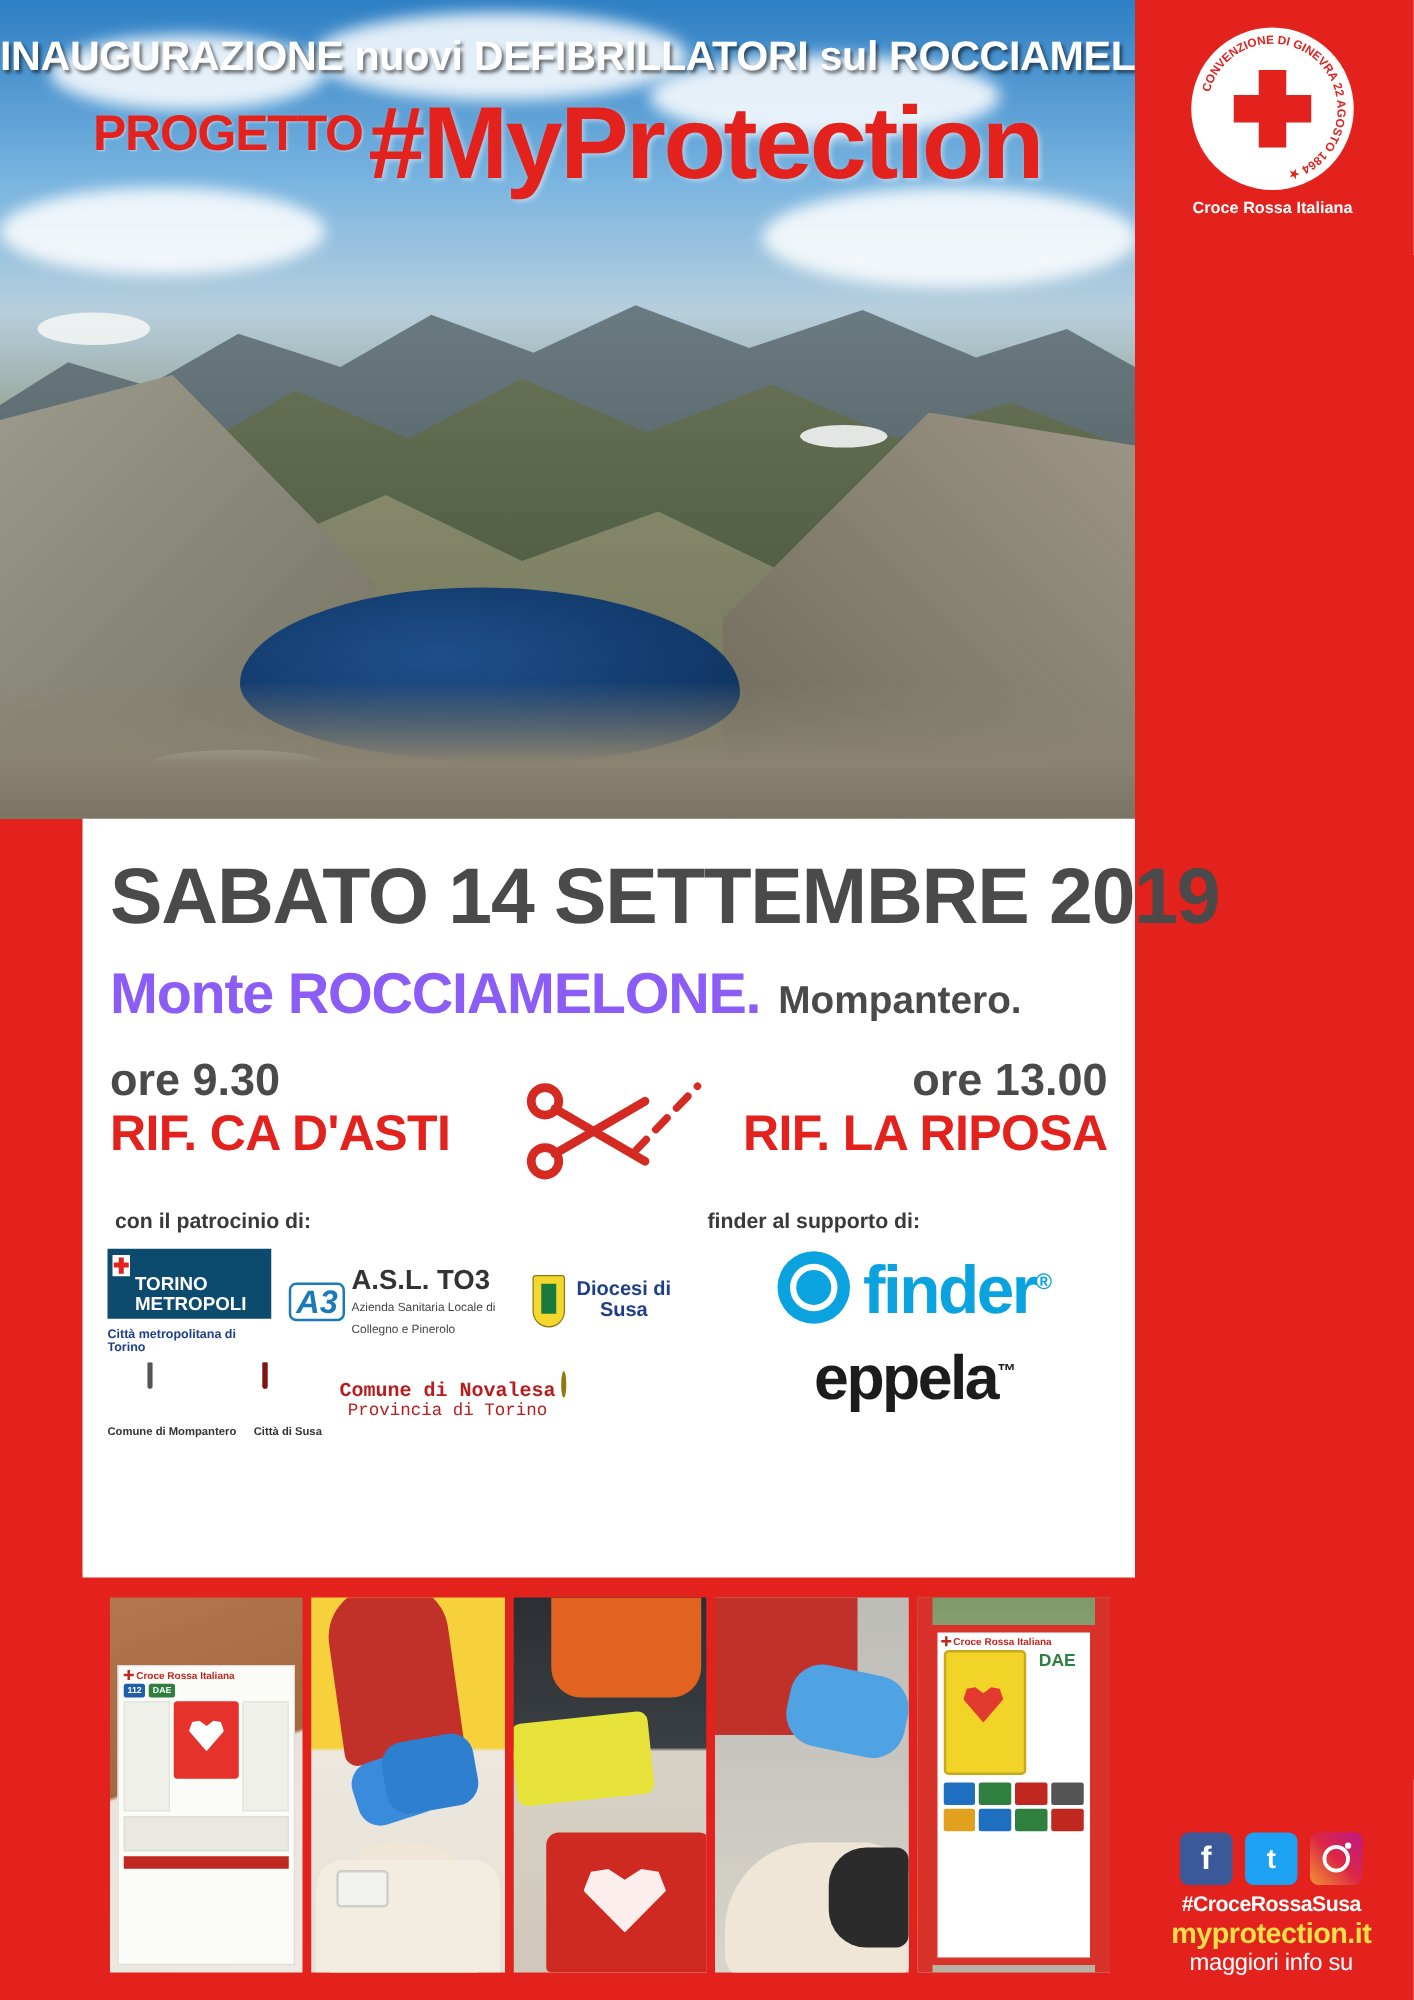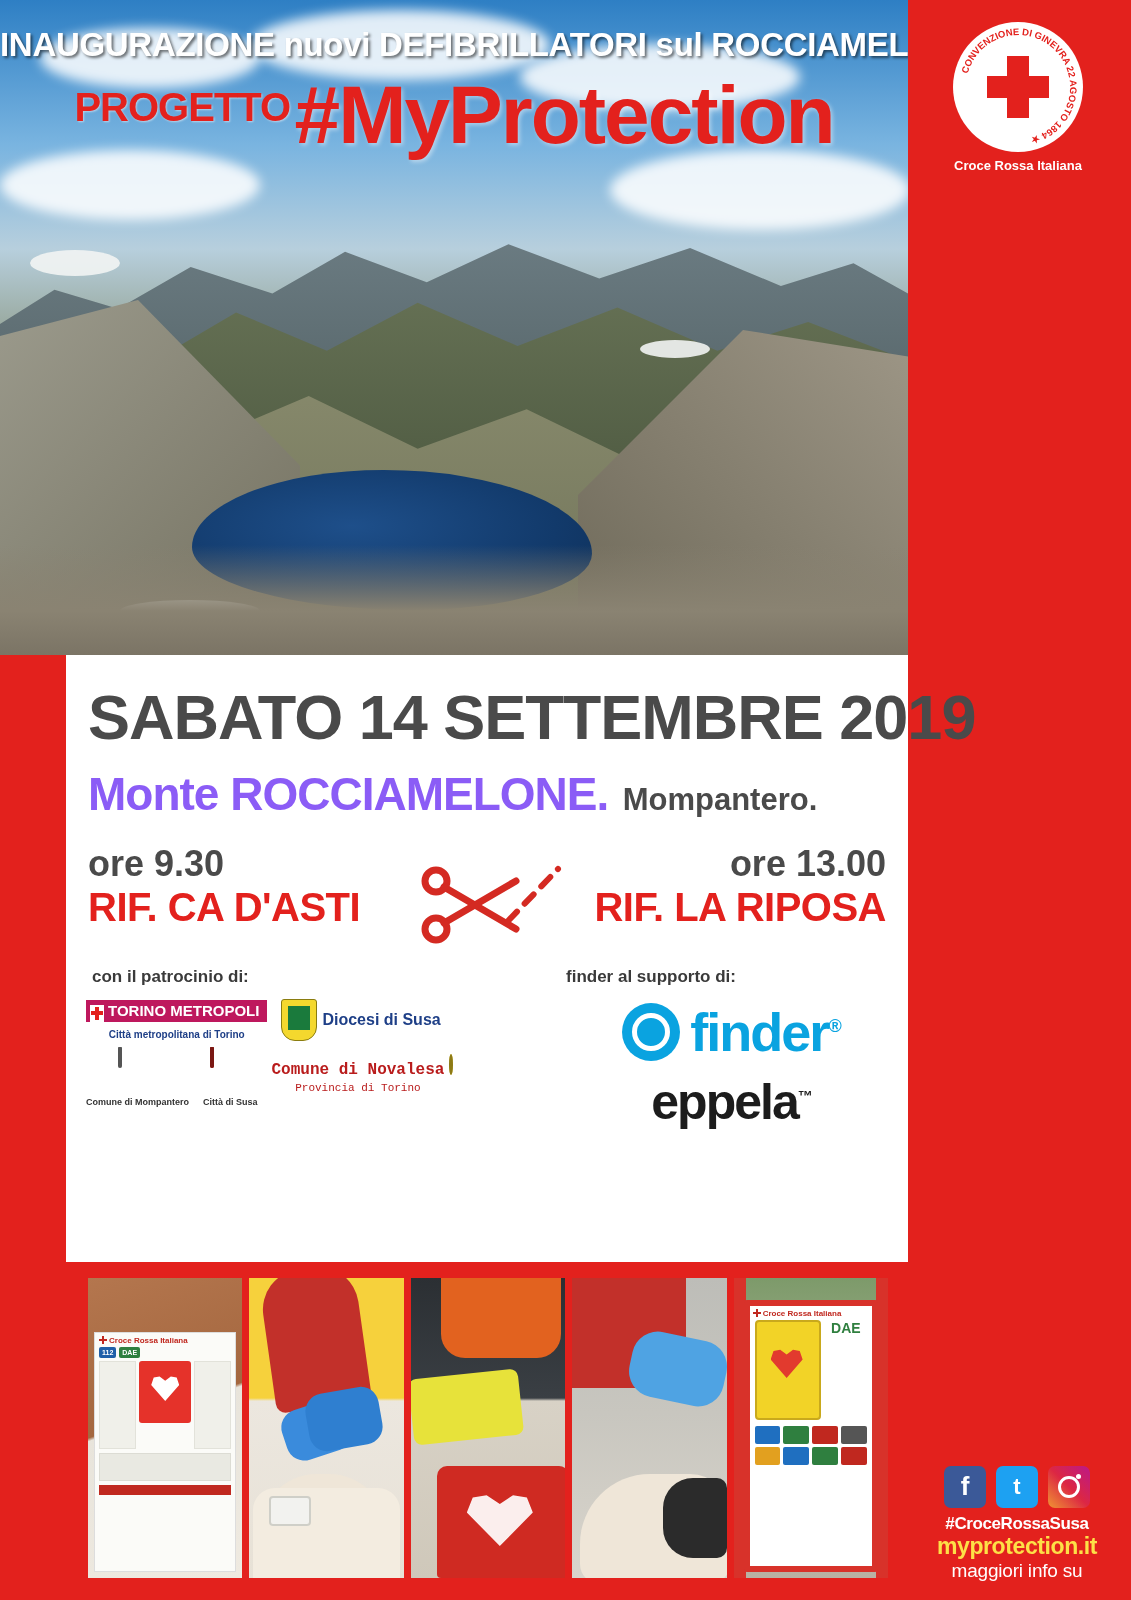--- a/index.html
+++ b/index.html
@@ -344,25 +344,25 @@
     display: flex;
     align-items: center;
     gap: 5px;
   }
   .torino-logo {
     display: flex;
     flex-direction: column;
     align-items: center;
   }
   .torino-bar {
-    background: #be185d;
+    background: #0c4a6e;
     color: #fff;
     font-weight: bold;
     font-size: 15px;
-    padding: 3px 8px 3px 22px;
+    padding: 21px 8px 3px 22px;
     position: relative;
     line-height: 1.05;
     text-align: left;
   }
   .torino-shield {
     position: absolute;
     left: 4px; top: 5px;
     width: 14px; height: 17px;
     background: #fff;
   }
@@ -441,32 +441,31 @@
     line-height: 1.1;
   }
   .comune-nova {
     font-size: 14px;
     color: #b91c1c;
     line-height: 1.08;
     text-align: center;
     font-family: Liberation Mono, monospace;
   }
   .comune-nova b { font-size: 16px; }
-  .comune-nova span { font-size: 11px; }
+  .comune-nova span { font-size: 14px; }
 
   .supporto {
     position: absolute;
     left: 500px;
     top: 0;
     width: 330px;
     text-align: center;
   }
   .finder-row {
     display: flex;
-    align-items: center;
     justify-content: center;
     gap: 10px;
     margin-top: 8px;
   }
   .finder-mark {
     width: 58px; height: 58px;
     border-radius: 50%;
     background: #0aa3e0;
     position: relative;
   }
@@ -784,20 +783,27 @@
         <div class="logo-row">
 
           <div class="logo-box torino-logo">
             <div class="torino-bar">
               <span class="torino-shield"></span>
               <span>TORINO METROPOLI</span>
             </div>
             <div class="torino-cap">Città metropolitana di Torino</div>
           </div>
 
+          <div class="logo-box">
+            <span class="asl-mark">A3</span>
+            <span class="asl-text">
+              <span class="asl-title">A.S.L. TO3</span><br>
+              <span class="asl-sub">Azienda Sanitaria Locale di Collegno e Pinerolo</span>
+            </span>
+          </div>
 
           <div class="logo-box">
             <span class="diocesi-crest"></span>
             <span class="diocesi-text">Diocesi di Susa</span>
           </div>
         </div>
 
         <div class="logo-row">
           <div class="logo-box" style="flex-direction:column">
             <span class="comune-crest"><span class="crest-shape"></span></span>

